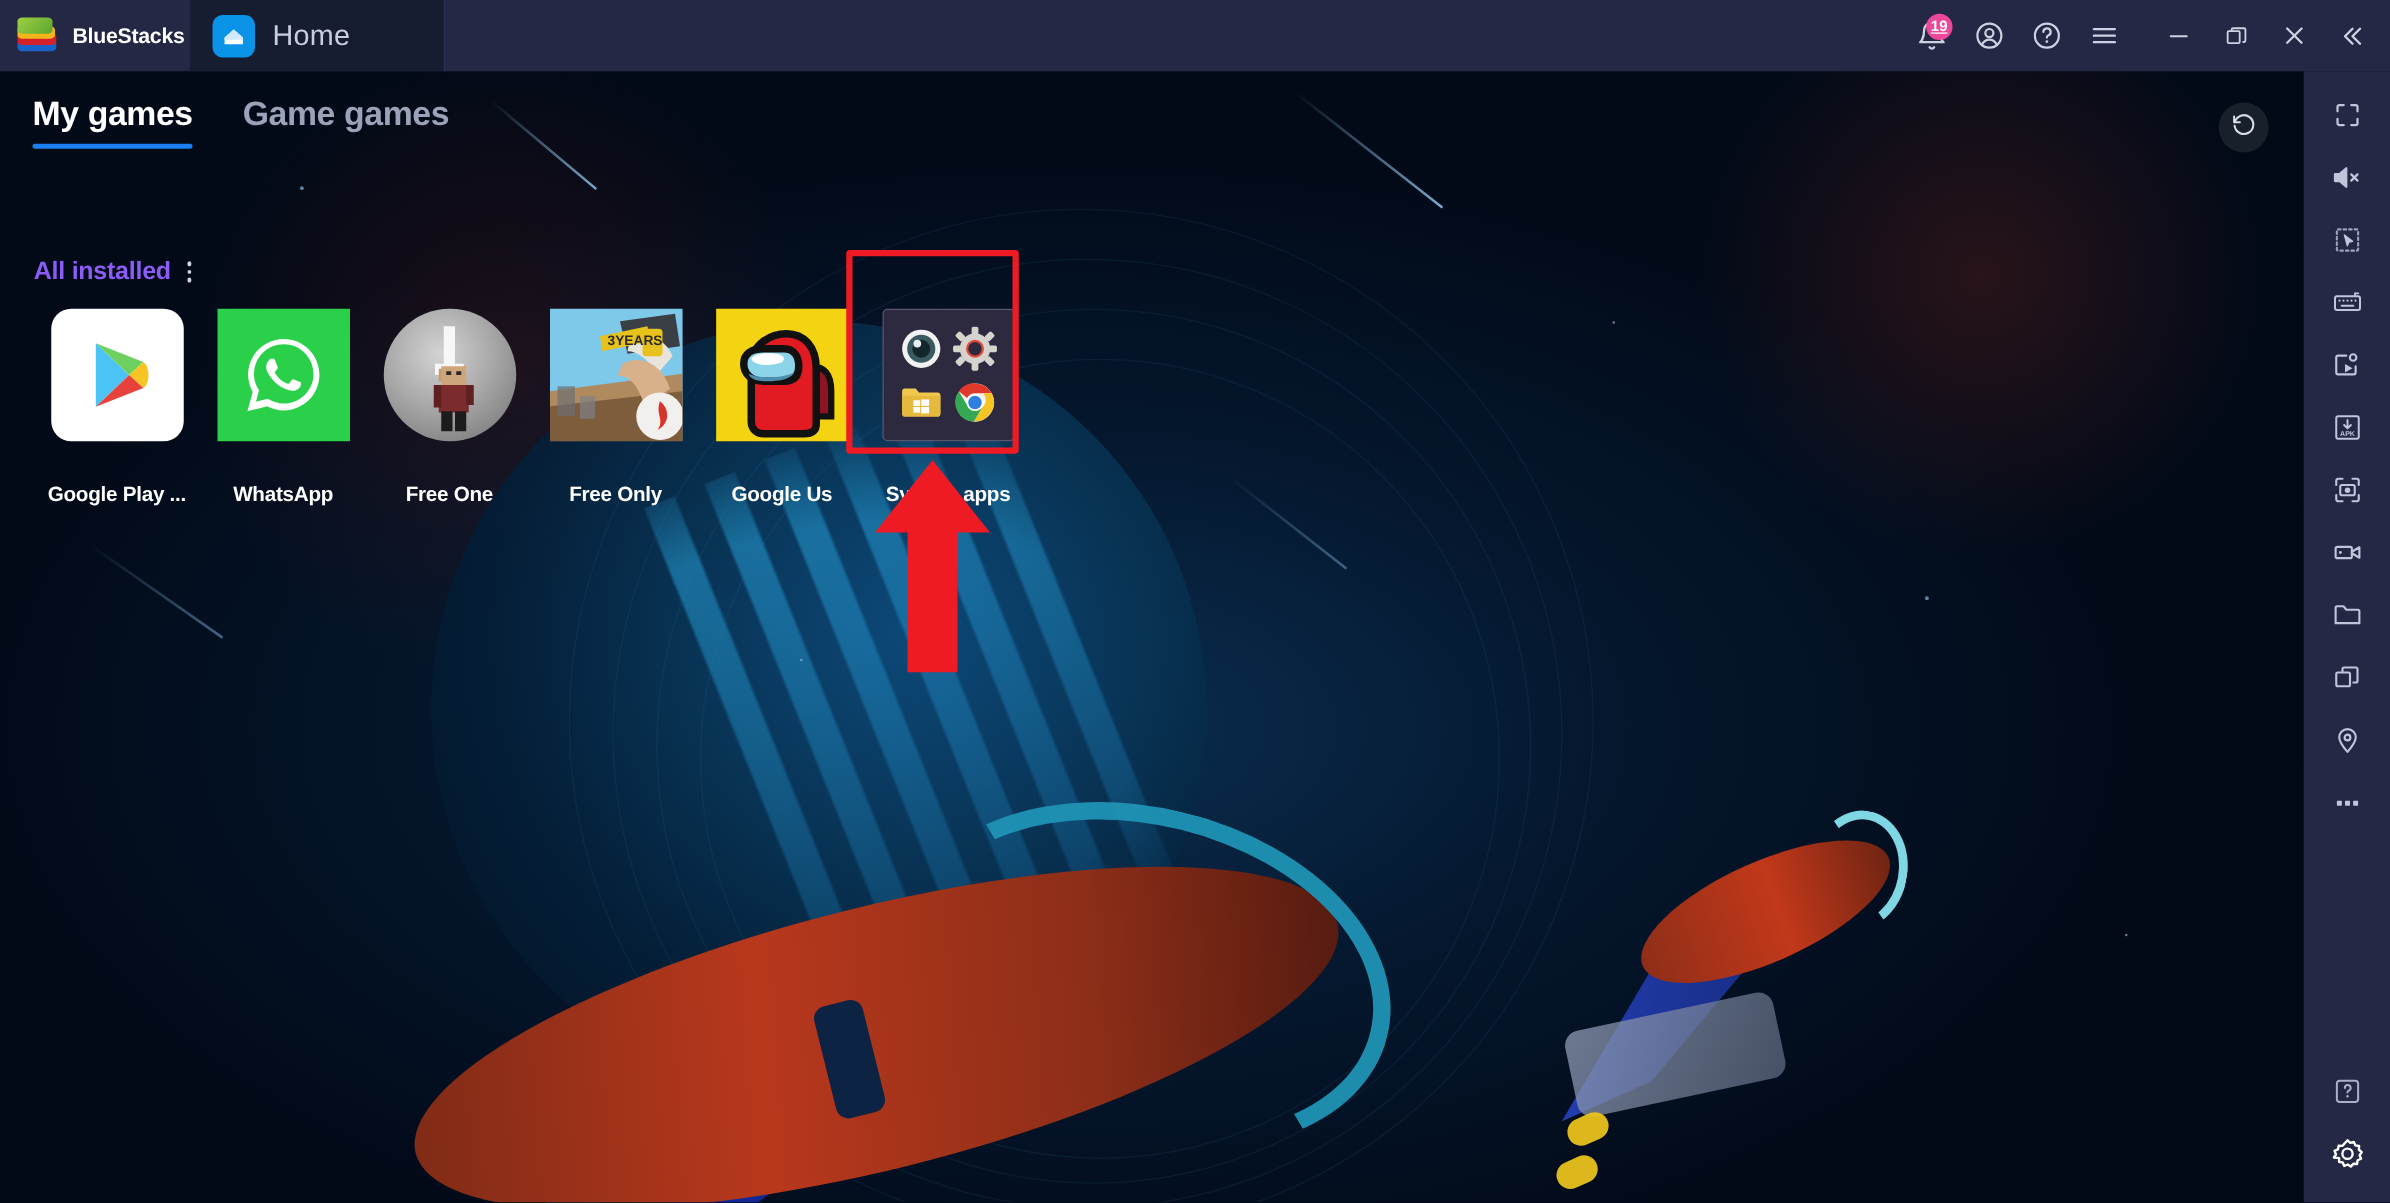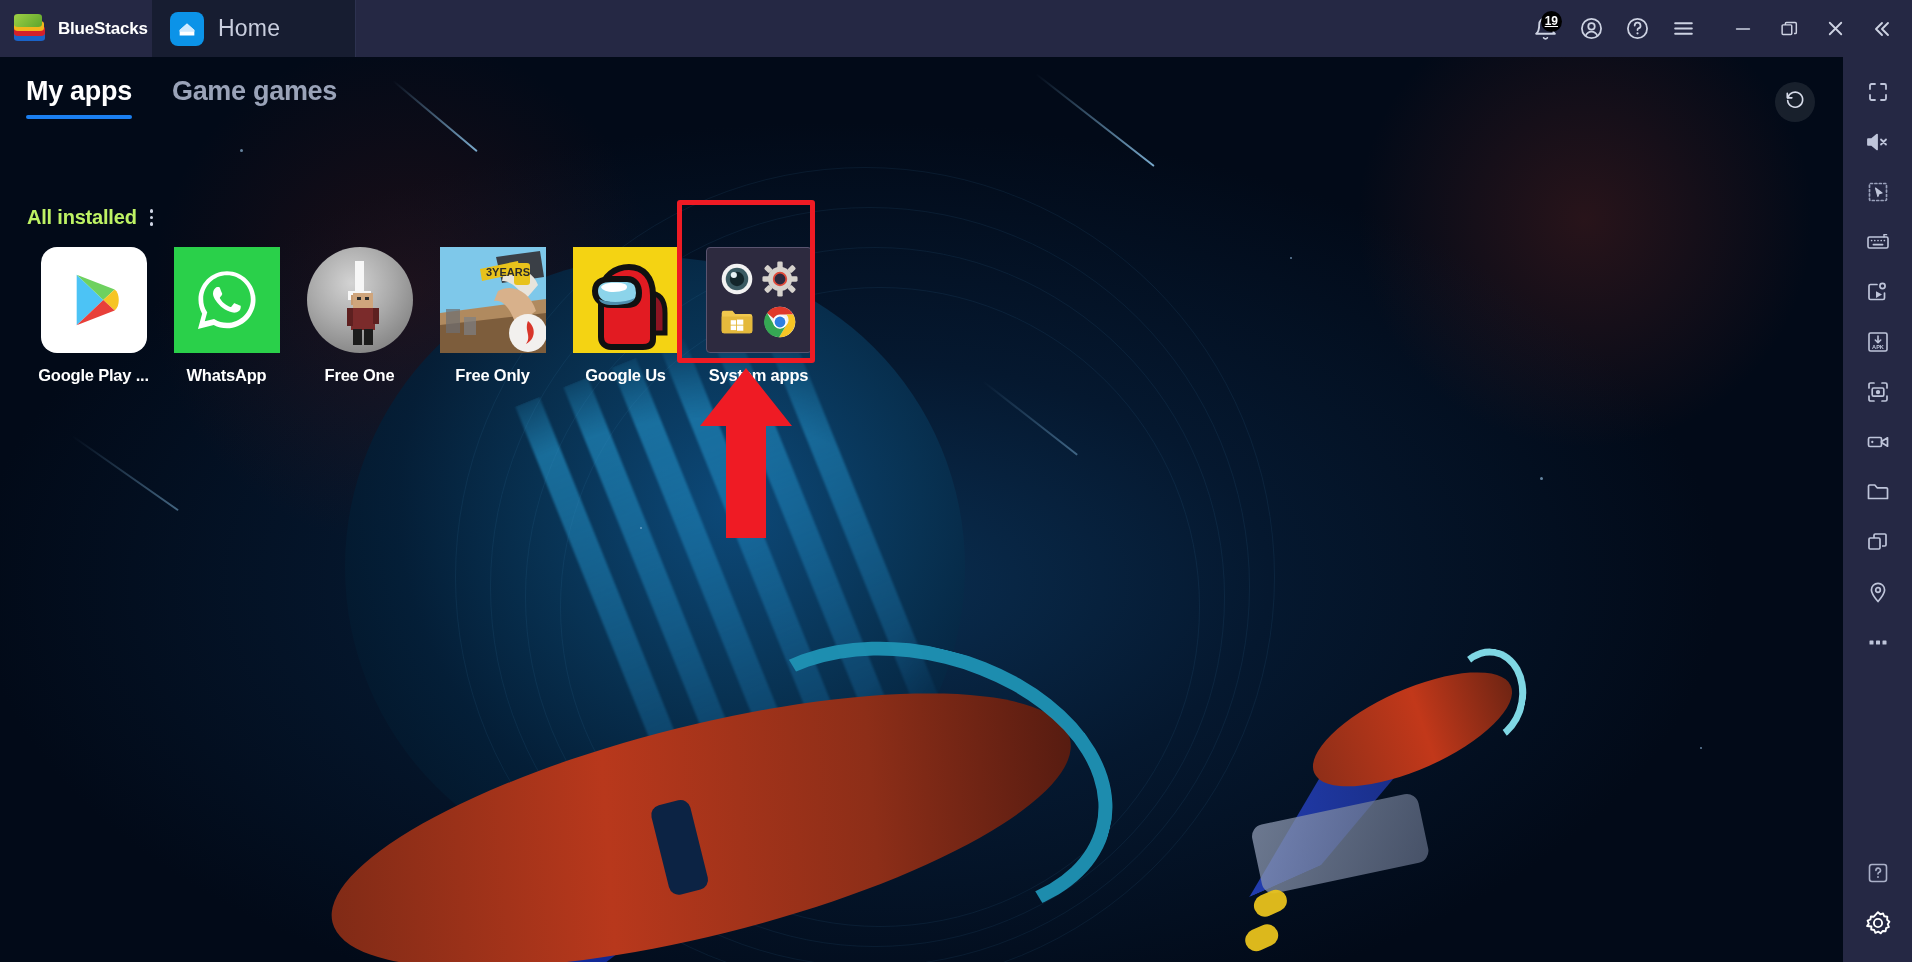--- a/index.html
+++ b/index.html
@@ -38,21 +38,21 @@
 
   .tb-spacer{ flex:1; }
   .tb-actions{ display:flex; align-items:center; height:57px; padding-right:8px; }
   .tb-btn{
     width:46px; height:46px; display:flex; align-items:center; justify-content:center;
     position:relative; cursor:default;
   }
   .tb-btn svg{ display:block; }
   .badge{
     position:absolute; top:5px; right:6px; min-width:21px; height:21px; padding:0 4px;
-    background:#000000; color:#fff; border-radius:11px; font-size:12px; font-weight:bold;
+    background:#ec4899; color:#fff; border-radius:11px; font-size:12px; font-weight:bold;
     display:flex; align-items:center; justify-content:center; line-height:1;text-decoration:underline;
   }
   .tb-gap{ width:14px; }
 
   
   .wall{ position:absolute; top:57px; left:0; width:1843px; height:905px; overflow:hidden; background:#020a18; }
   .wall-grad{
     position:absolute; inset:0;
     background:
       radial-gradient(circle at 22% 26%, rgba(90,25,20,.30) 0%, rgba(90,25,20,0) 16%),
@@ -136,32 +136,32 @@
   .tab.active::after{
     content:""; position:absolute; left:0; right:0; bottom:0; height:4px;
     background:#1b7ff0; border-radius:3px;
   }
   .refresh-btn{
     position:absolute; top:25px; right:28px; width:40px; height:40px; border-radius:50%;
     background:rgba(255,255,255,.09); display:flex; align-items:center; justify-content:center;
   }
 
   .section-head{ position:absolute; top:148px; left:27px; display:flex; align-items:center; gap:10px; }
-  .section-title{ color:#bef264; font-size:20px; font-weight:bold; letter-spacing:-.2px; }
+  .section-title{ color:#8b5cf6; font-size:20px; font-weight:bold; letter-spacing:-.2px; }
   .kebab{ display:flex; flex-direction:column; gap:3px; padding:4px 3px; }
   .kebab i{ width:3.5px; height:3.5px; border-radius:50%; background:#cfd5e4; display:block; }
 
   .apps{ position:absolute; top:190px; left:27px; display:flex; gap:0; }
   .app-cell{ width:133px; display:flex; flex-direction:column; align-items:center; }
   .app-tile{
     width:106px; height:106px; border-radius:16px; overflow:hidden; position:relative;
     display:flex; align-items:center; justify-content:center;
   }
   .app-name{
-    margin-top:13px; color:#ffffff; font-size:16.5px; font-weight:bold;
+    margin-top:34px; color:#ffffff; font-size:16.5px; font-weight:bold;
     white-space:nowrap; letter-spacing:-.2px;
   }
 
   
   .t-play{ background:#ffffff; }
   .t-wa{ background:#2ad04a; border-radius:0; }
   .t-one{ background:radial-gradient(circle at 42% 34%, #d3d3d3 0%, #a9a9a9 45%, #6f6f6f 100%); border-radius:50%; }
   .t-ff{ background:linear-gradient(180deg,#6fc0e8 0%, #9dd3ec 42%, #caa27a 78%, #7c5f43 100%); border-radius:0; }
   .t-au{ background:#f4d313; border-radius:0; }
   .t-sys{ background:#2d2a3f; border:1px solid #5a5470; border-radius:4px; }
@@ -311,21 +311,21 @@
           <path d="M13 6l-6 6 6 6M19 6l-6 6 6 6"></path>
         </svg>
       </div>
     </div>
   </div>
 
   <div class="content">
 
     <div class="tabs">
       <div class="tab active">
-        <span class="tab-text">My apps</span>
+        <span class="tab-text">My games</span>
       </div>
       <div class="tab inactive">
         <span class="tab-text">Game games</span>
       </div>
     </div>
 
     <div class="refresh-btn">
       <span>
         <svg width="22" height="22" viewBox="0 0 24 24" fill="none" stroke="#d7dcea" stroke-width="1.8" stroke-linecap="round" stroke-linejoin="round">
           <path d="M4.2 9.6A8.2 8.2 0 1 1 4 12.6"></path>

